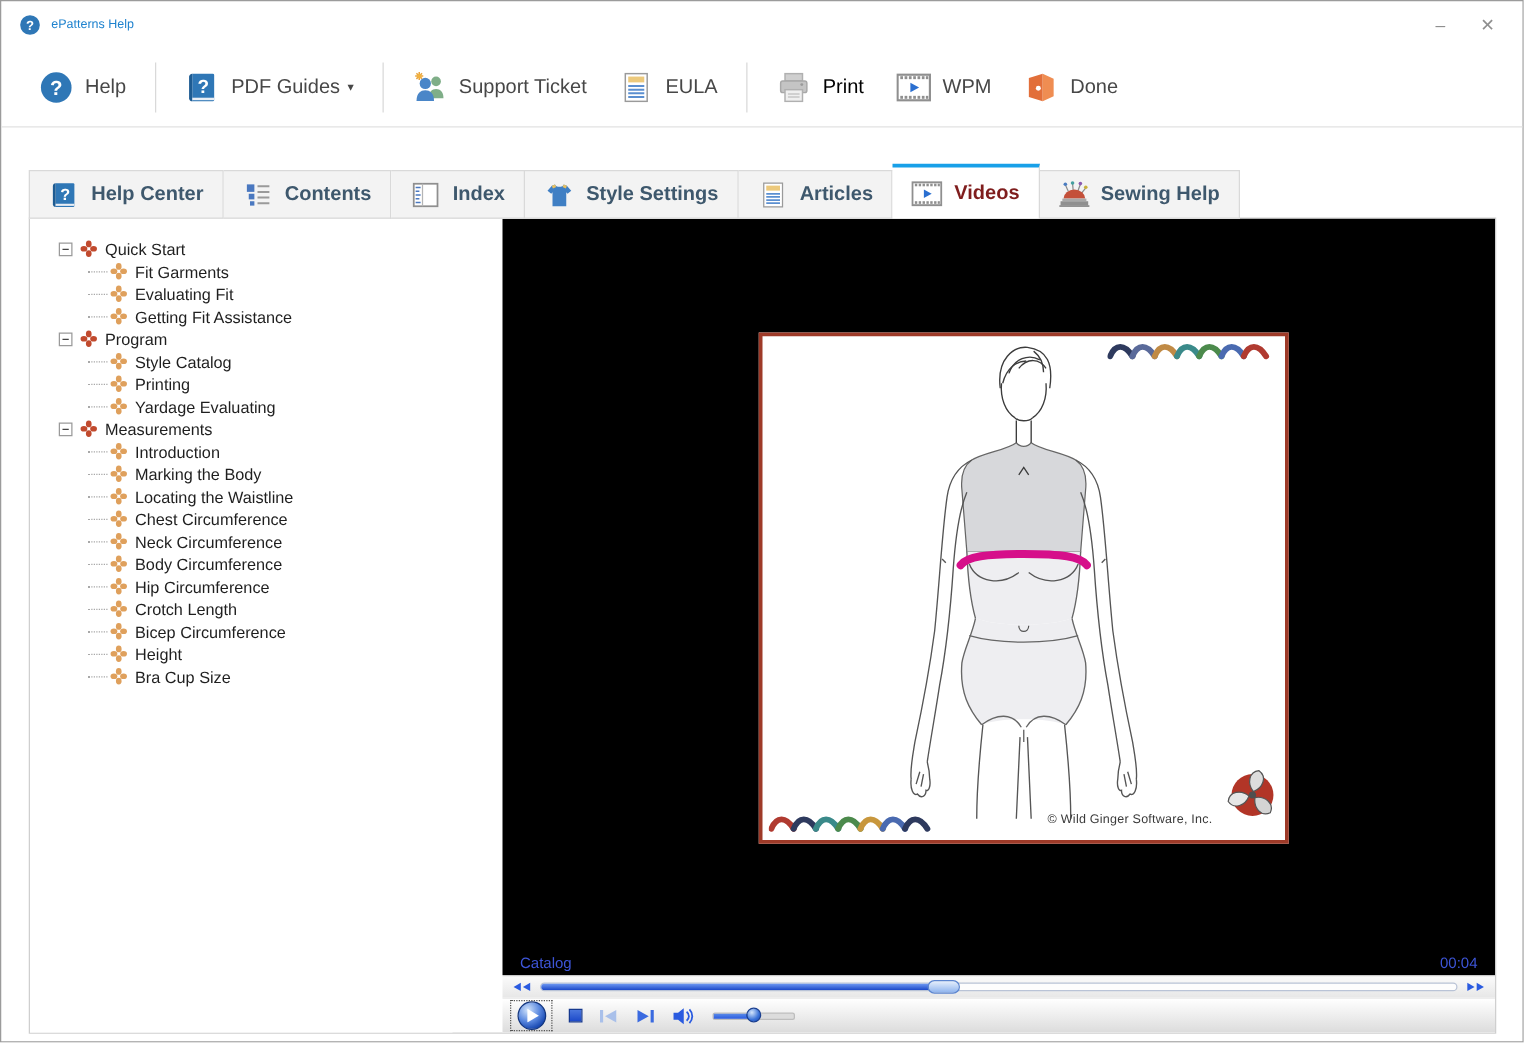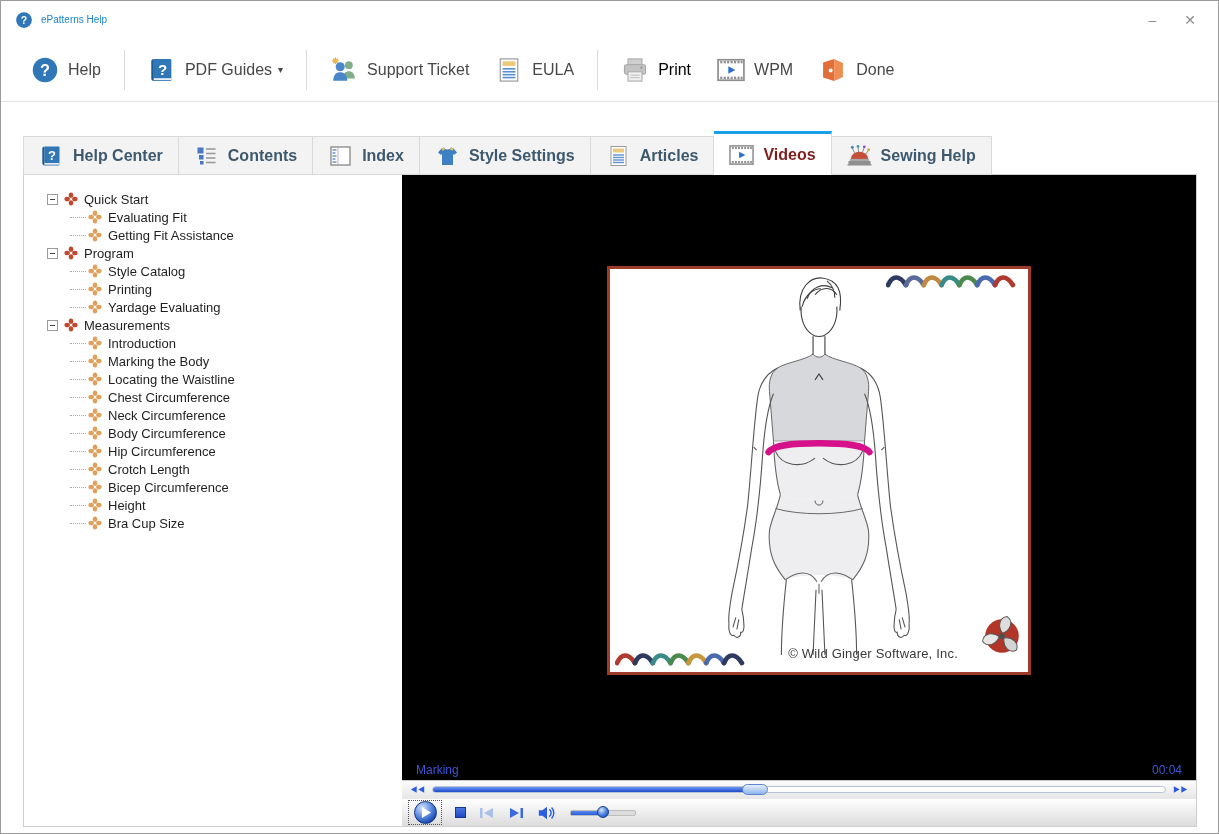--- a/index.html
+++ b/index.html
@@ -52,21 +52,21 @@
   .video-screen{position:relative;background:#000;flex:1;}
   .status-row{position:absolute;left:0;right:0;bottom:0;height:20px;display:flex;justify-content:space-between;
               padding:0 14px;color:#3d55d8;font-size:12px;align-items:center;}
   .slide-frame{position:absolute;left:205px;top:91px;width:418px;height:403px;background:#fff;
                border:3px solid #9e3a28;}
   .braid{position:absolute;width:130px;height:14px;}
   .braid svg{width:100%;height:100%;display:block;}
   .braid.top{right:12px;top:5px;}
   .braid.bottom{left:5px;bottom:6px;}
   .figure{position:absolute;left:50%;transform:translateX(-50%);top:2px;width:300px;height:386px;}
-  .slide-caption{position:absolute;right:70px;bottom:11px;font-size:13px;color:#3a3a3a;letter-spacing:.2px;}
+  .slide-caption{position:absolute;right:58px;bottom:11px;font-size:10px;color:#3a3a3a;letter-spacing:.2px;}
   .slide-logo{position:absolute;right:3px;bottom:13px;width:46px;height:46px;}
   .slide-logo svg{width:100%;height:100%;display:block;}
 
   .timeline-row{height:17px;display:flex;align-items:center;gap:7px;padding:0 8px;
                 background:linear-gradient(#fbfbfb,#e7e7e7);border-top:1px solid #c9c9c9;}
   .tl-ico svg{display:block;width:15px;height:9px;}
   .tl-track{flex:1;height:7px;box-sizing:border-box;border:1px solid #b9c3d6;border-radius:4px;position:relative;background:#fdfdfd;}
   .tl-fill{position:absolute;left:0;top:0;bottom:0;border-radius:4px 0 0 4px;background:linear-gradient(#6d98f2,#1c49c9);}
   .tl-thumb{position:absolute;top:-3px;width:26px;height:11px;border-radius:6px;box-sizing:border-box;
             background:linear-gradient(#e6effc,#8fb4ee);border:1px solid #5c85cf;}
@@ -356,20 +356,34 @@
           <span class="flower">
             <svg viewBox="0 0 16 16">
               <g fill="#dfa05c">
                 <ellipse cx="8" cy="3.6" rx="2.6" ry="3.1"></ellipse>
                 <ellipse cx="8" cy="12.4" rx="2.6" ry="3.1"></ellipse>
                 <ellipse cx="3.6" cy="8" rx="3.1" ry="2.6"></ellipse>
                 <ellipse cx="12.4" cy="8" rx="3.1" ry="2.6"></ellipse>
               </g>
             </svg>
           </span>
+          <span class="tree-label">Fit Garments</span>
+        </div>
+        <div class="tree-row lvl1">
+          <span class="connector"></span>
+          <span class="flower">
+            <svg viewBox="0 0 16 16">
+              <g fill="#dfa05c">
+                <ellipse cx="8" cy="3.6" rx="2.6" ry="3.1"></ellipse>
+                <ellipse cx="8" cy="12.4" rx="2.6" ry="3.1"></ellipse>
+                <ellipse cx="3.6" cy="8" rx="3.1" ry="2.6"></ellipse>
+                <ellipse cx="12.4" cy="8" rx="3.1" ry="2.6"></ellipse>
+              </g>
+            </svg>
+          </span>
           <span class="tree-label">Evaluating Fit</span>
         </div>
         <div class="tree-row lvl1">
           <span class="connector"></span>
           <span class="flower">
             <svg viewBox="0 0 16 16">
               <g fill="#dfa05c">
                 <ellipse cx="8" cy="3.6" rx="2.6" ry="3.1"></ellipse>
                 <ellipse cx="8" cy="12.4" rx="2.6" ry="3.1"></ellipse>
                 <ellipse cx="3.6" cy="8" rx="3.1" ry="2.6"></ellipse>
@@ -690,21 +704,21 @@
                 <g transform="rotate(255)">
                     <path d="M0,-3 C-7,-8 -8,-18 0,-21 C8,-18 7,-8 0,-3 Z" fill="#e6e6e6" stroke="#555" stroke-width="1"></path>
                   </g>
                 <circle r="3" fill="#4f4f4f"></circle>
               </g>
             </svg>
           </span>
         </div>
 
         <div class="status-row">
-          <span>Marking</span>
+          <span>Catalog</span>
           <span>00:04</span>
         </div>
       </div>
 
       <div class="timeline-row">
         <span class="tl-ico ctl">
           <svg viewBox="0 0 18 10">
               <polygon points="8,1 1,5 8,9" fill="#2a5be0"></polygon>
               <polygon points="17,1 10,5 17,9" fill="#2a5be0"></polygon>
             </svg>

